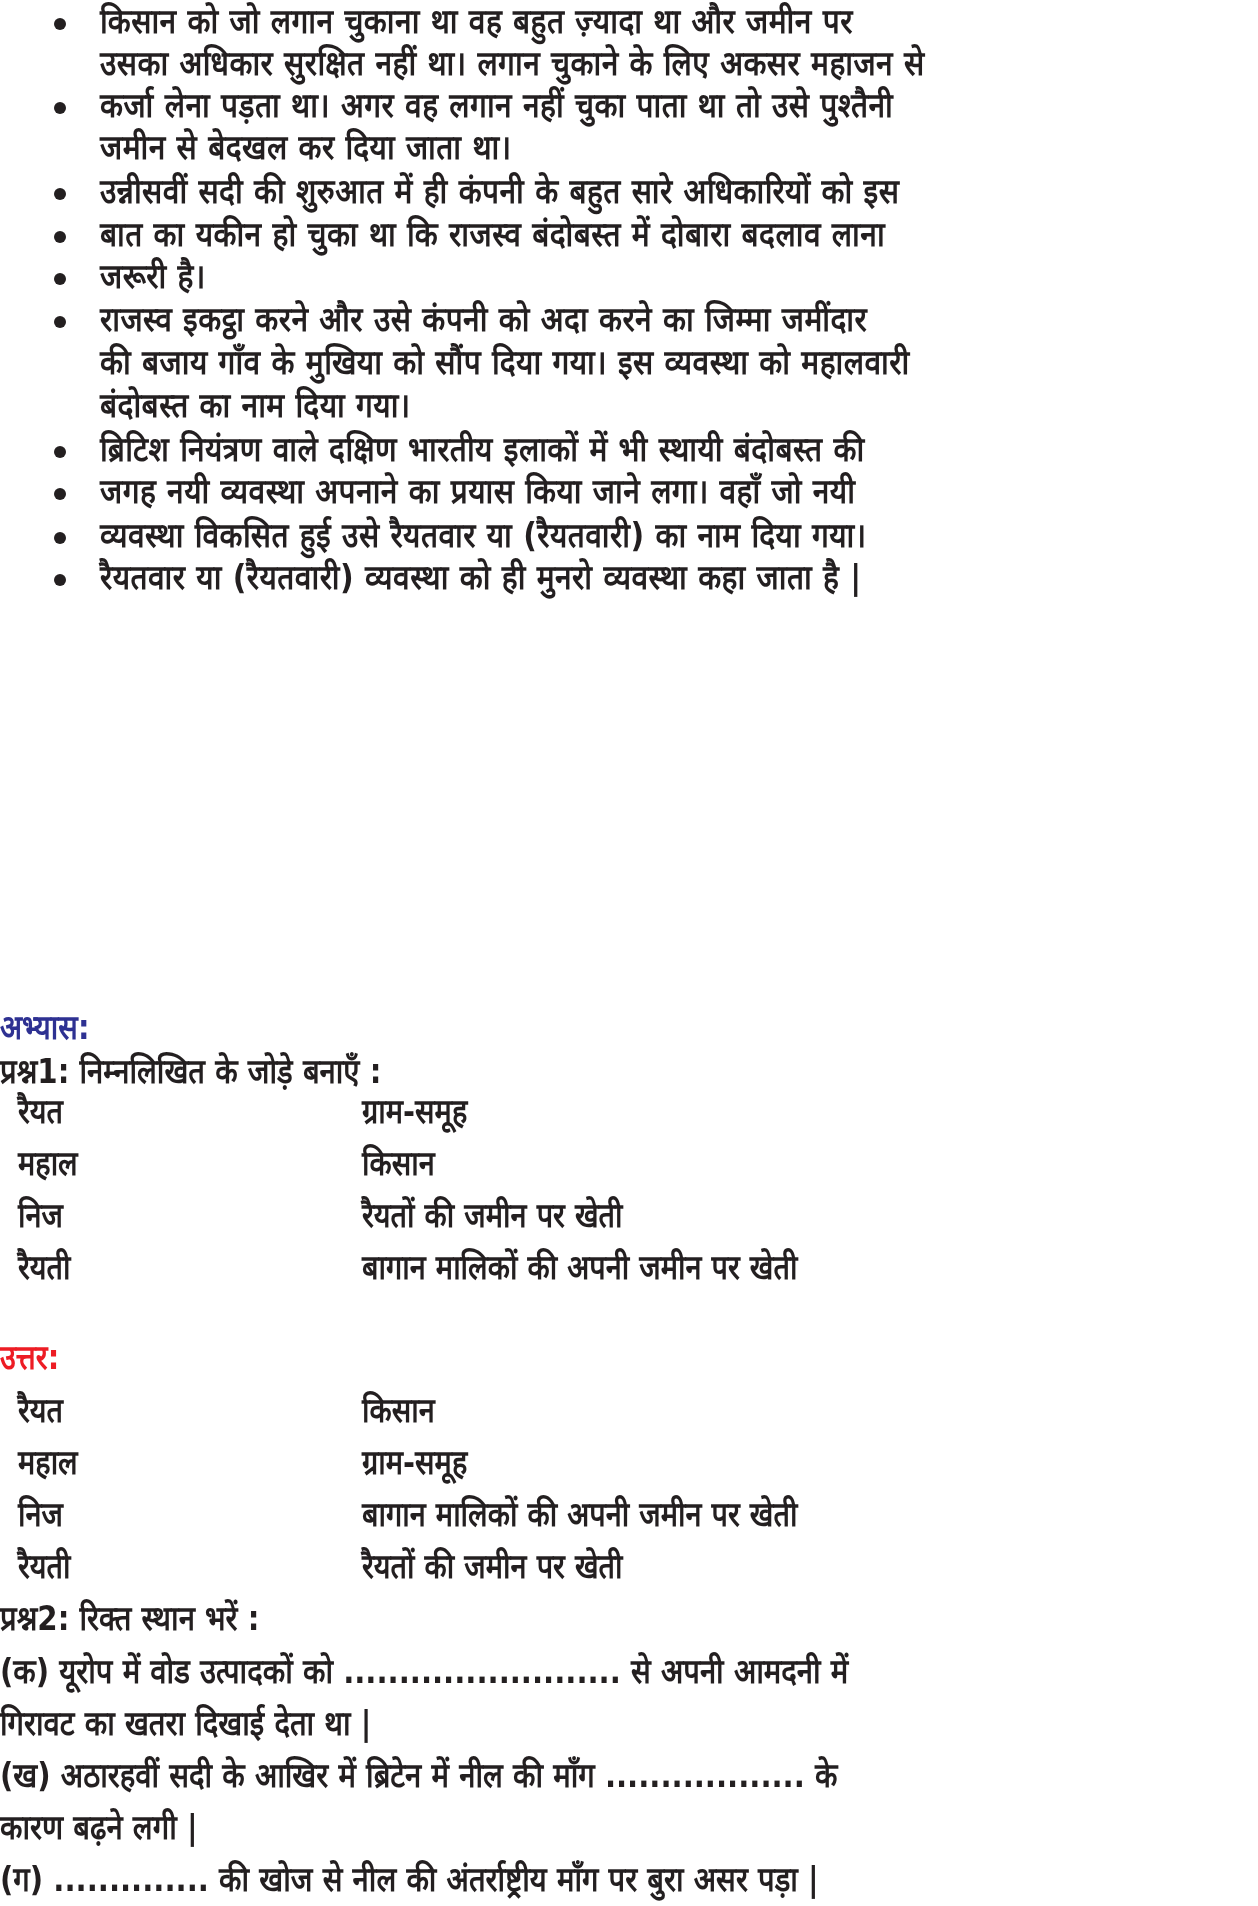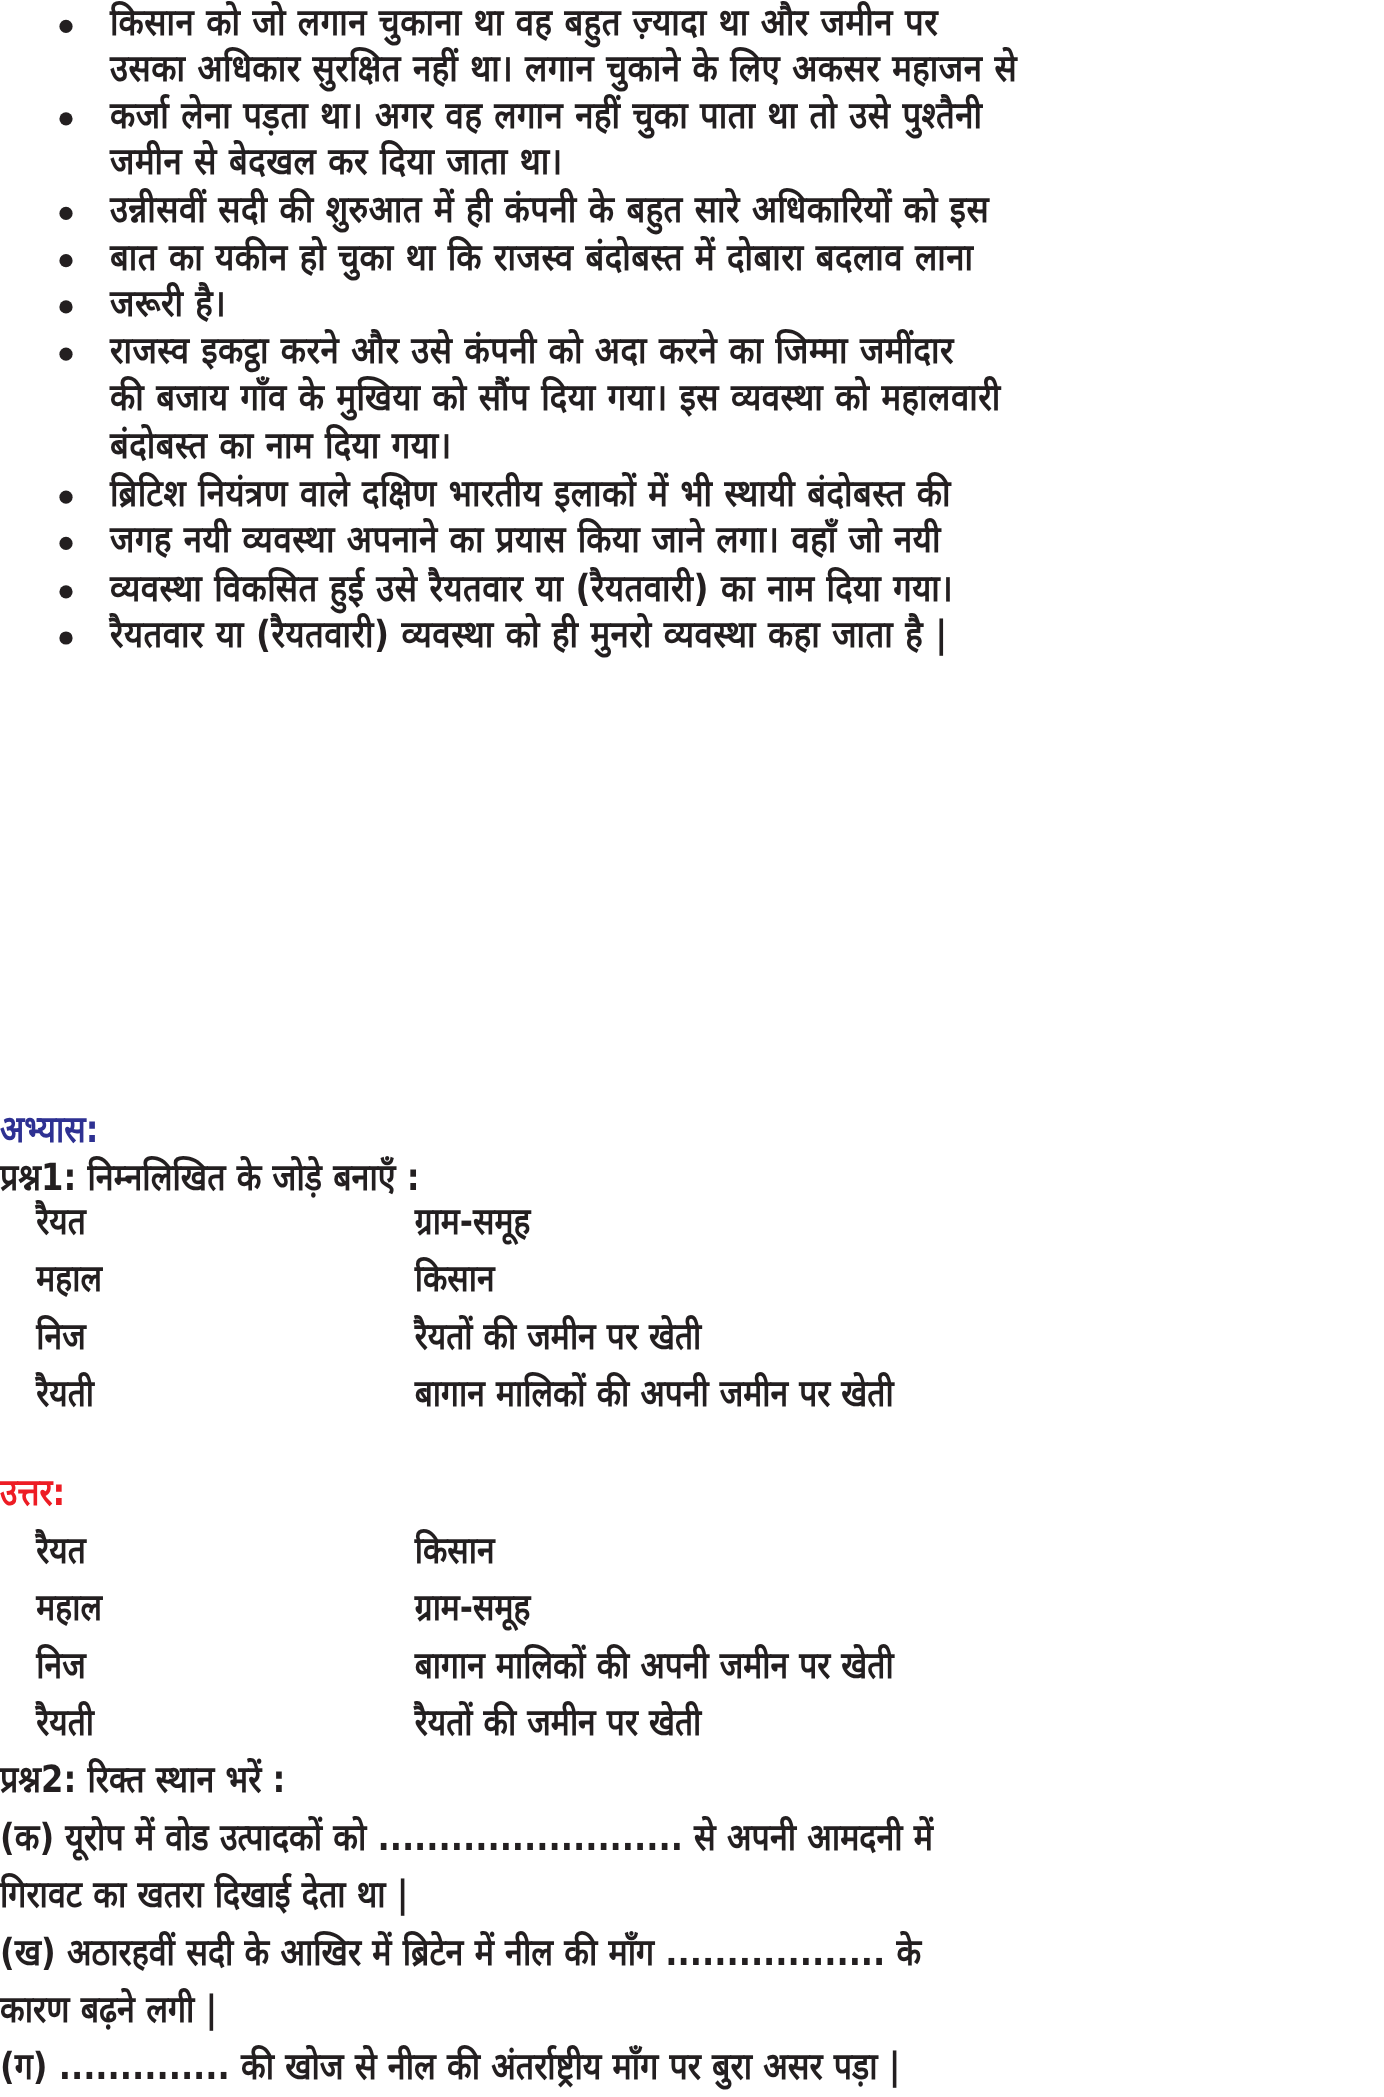--- a/index.html
+++ b/index.html
@@ -18,21 +18,21 @@
     position: absolute; left: 54px; width: 12px; height: 12px;
     border-radius: 50%; background: #231f20;
   }
   .heading {
     position: absolute; left: 0; font-size: 34px; font-weight: bold;
     line-height: 43px; white-space: nowrap;
     transform: scaleX(0.85); transform-origin: left center;
   }
   .blue { color: #2e3192; }
   .red { color: #ed1c24; }
-  .row { position: absolute; left: 15px; width: 1055px; height: 52px; }
+  .row { position: absolute; left: 0; width: 1055px; height: 52px; }
   .col1, .col2 {
     position: absolute; top: 0; white-space: nowrap;
     font-size: 34px; font-weight: bold; line-height: 52px;
     transform: scaleX(0.85); transform-origin: left center;
   }
   .col1 { left: 18px; }
   .col2 { left: 362px; }
   .q-line {
     position: absolute; left: 0; white-space: nowrap;
     font-size: 34px; font-weight: bold; line-height: 52px;

